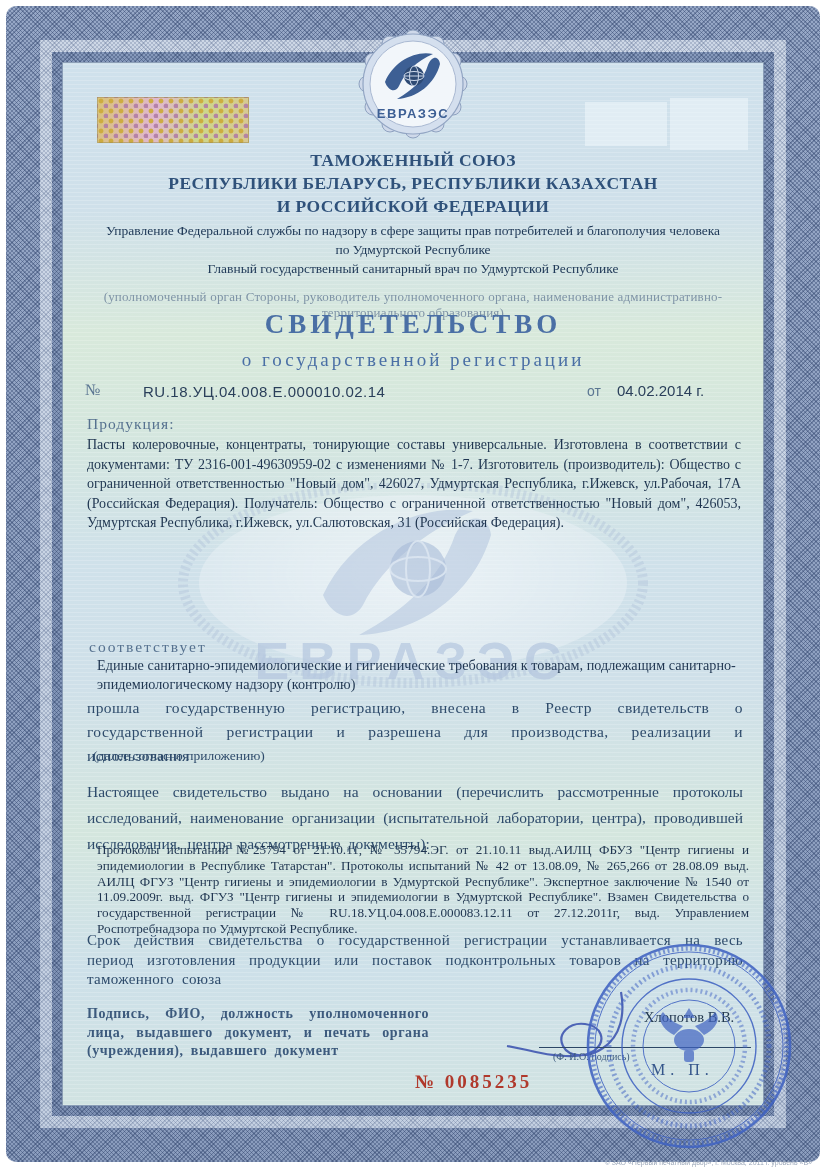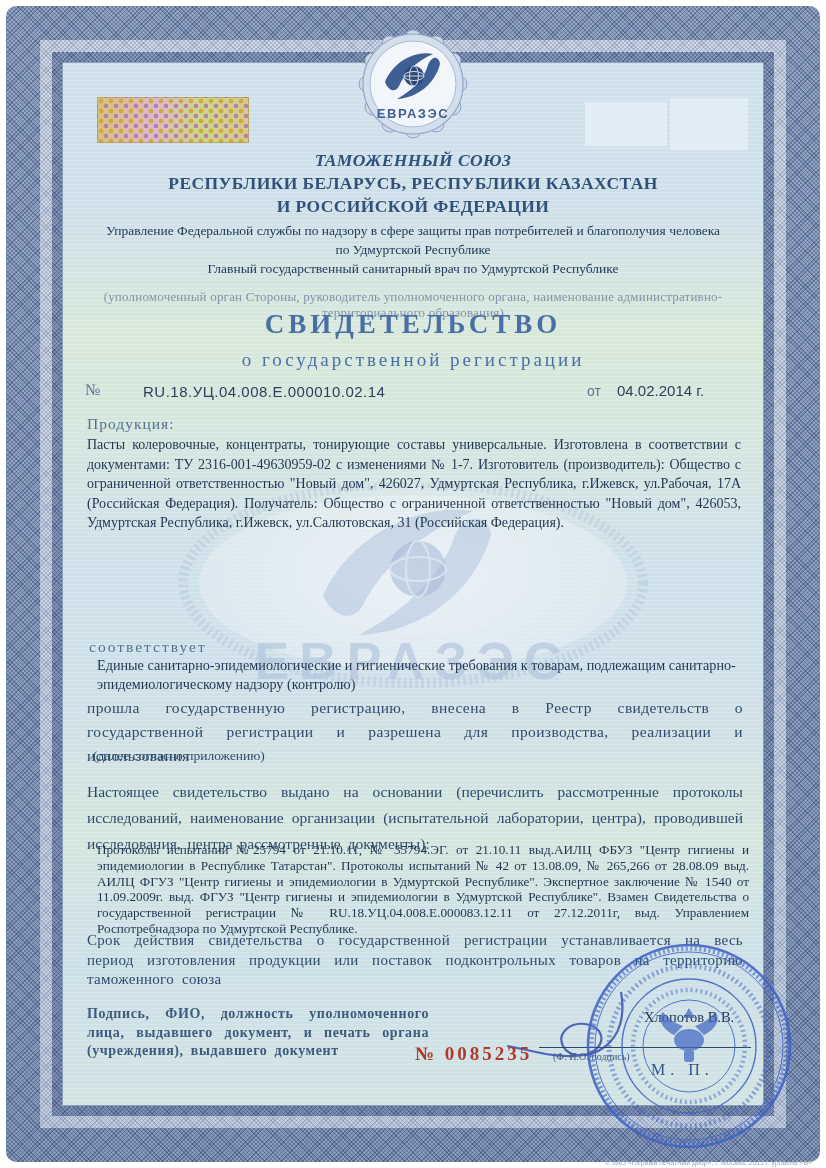--- a/index.html
+++ b/index.html
@@ -43,21 +43,21 @@
 
   .plabel{font-size:15.5px;color:#56718f;letter-spacing:1px;}
   .ptext{font-size:14px;line-height:19.5px;color:#1f3550;text-align:justify;}
   .conf-text{font-size:14.2px;line-height:19px;color:#1f3550;}
   .reg{font-size:15.5px;line-height:24px;color:#2e4b6b;text-align:justify;word-spacing:7px;letter-spacing:.4px;}
   .note{font-size:13.5px;color:#2e4b6b;}
   .basis-intro{font-size:15.5px;line-height:26px;color:#2e4b6b;text-align:justify;word-spacing:3px;}
   .basis-details{font-size:13.2px;line-height:15.8px;color:#1f3550;text-align:justify;}
   .validity{font-size:15px;line-height:19.5px;color:#2e4b6b;text-align:justify;word-spacing:4px;letter-spacing:.3px;}
   .sigleft{font-size:14px;line-height:18.5px;color:#3c5a7d;text-align:justify;letter-spacing:.6px;word-spacing:3px;}
-  .serial{font-size:19px;font-weight:bold;letter-spacing:3px;color:#b0392c;}
+  .serial{font-size:19px;font-weight:bold;letter-spacing:3px;color:#b0392c;margin-top:28px;}
   .sigcaption{font-size:10px;color:#3c5a7d;}
   .signame{font-size:14.5px;color:#21374f;}
   .mp{font-size:16px;letter-spacing:5px;color:#35568b;}
   .footer{font-size:7px;color:#9aa6b8;font-family:"Liberation Sans", sans-serif;}
 
   .hologram{width:150px;height:44px;border:1px solid rgba(160,140,80,.55);
      background:
        radial-gradient(circle at 3px 3px, rgba(205,170,60,.95) 2px, transparent 2.8px) 0 0/10px 10px,
        radial-gradient(circle at 8px 8px, rgba(175,120,165,.85) 2px, transparent 2.8px) 0 0/10px 10px,
        linear-gradient(100deg,#d9c27a,#e0b8ce 38%,#cdd78c 68%,#d8c892);}
@@ -84,21 +84,21 @@
         </g>
         <circle cx="245" cy="86" r="28" fill="#97add0" opacity="0.55"></circle>
         <g fill="none" stroke="#dde7f2" stroke-width="2" opacity="0.8">
           <ellipse cx="245" cy="86" rx="28" ry="12"></ellipse>
           <ellipse cx="245" cy="86" rx="12" ry="28"></ellipse>
         </g>
         <text x="240" y="196" text-anchor="middle" font-family="Liberation Sans, sans-serif" font-weight="bold" font-size="52" letter-spacing="10" fill="#b3c5de" opacity="0.8">ЕВРАЗЭС</text>
       </svg>
     </div>
 
-    <div class="abs ctr h1" style="top:86px;font-style:italic;">ТАМОЖЕННЫЙ СОЮЗ</div>
+    <div class="abs ctr h1" style="top:86px;">ТАМОЖЕННЫЙ СОЮЗ</div>
     <div class="abs ctr h1" style="top:109px;">РЕСПУБЛИКИ БЕЛАРУСЬ, РЕСПУБЛИКИ КАЗАХСТАН</div>
     <div class="abs ctr h1" style="top:132px;">И РОССИЙСКОЙ ФЕДЕРАЦИИ</div>
 
     <div class="abs ctr auth" style="top:158px;">Управление Федеральной службы по надзору в сфере защиты прав потребителей и благополучия человека</div>
     <div class="abs ctr auth" style="top:177px;">по Удмуртской Республике</div>
     <div class="abs ctr auth" style="top:196px;">Главный государственный санитарный врач по Удмуртской Республике</div>
 
     <div class="abs ctr ann" style="top:226px;">(уполномоченный орган Стороны, руководитель уполномоченного органа, наименование административно-территориального образования)</div>
 
     <div class="abs ctr title-main" style="top:246px;">СВИДЕТЕЛЬСТВО</div>

